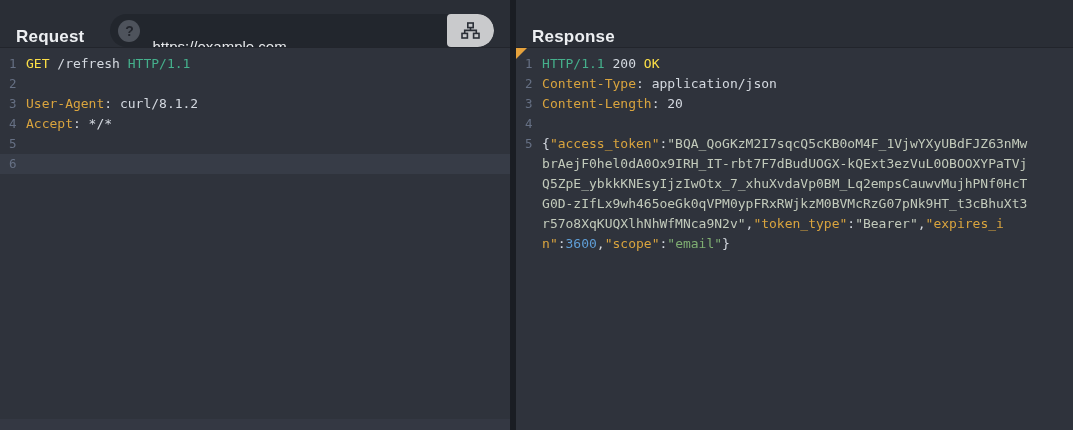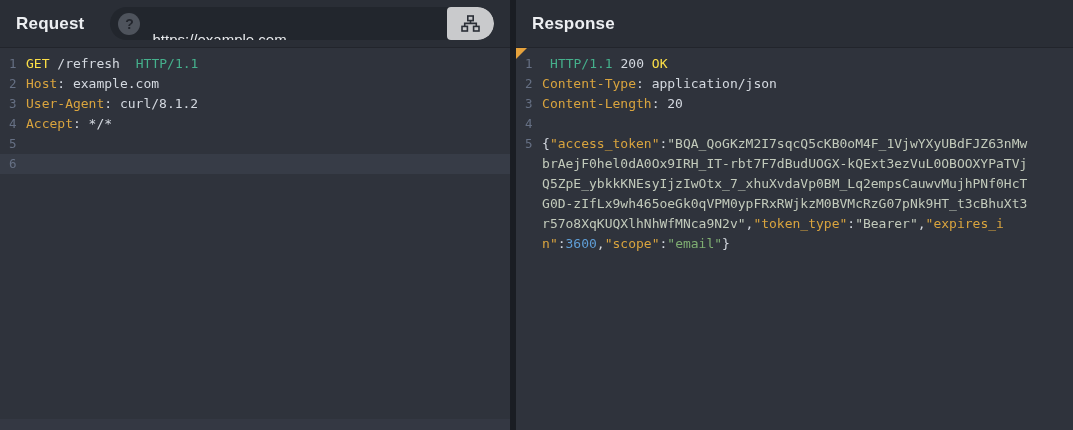--- a/index.html
+++ b/index.html
@@ -4,21 +4,21 @@
 <style>
   * { margin:0; padding:0; box-sizing:border-box; }
   html,body { width:1073px; height:430px; overflow:hidden; }
   body { background:#2f333c; font-family:"Liberation Sans", sans-serif; }
   .app { display:flex; width:1073px; height:430px; }
   .divider { width:6px; background:#1a1d23; flex-shrink:0; }
   .panel { display:flex; flex-direction:column; overflow:hidden; }
   .panel-request { width:533px; }
   .panel-response { width:582px; }
   .panel-header {
-    height:48px; flex-shrink:0; display:flex; align-items:center;
+    height:48px; flex-shrink:0; display:flex; align-items:flex-end;
     background:#2a2e36; border-bottom:1px solid #22252c; padding:0 16px;
   }
   .panel-title { font-size:17px; font-weight:bold; color:#edeff2; letter-spacing:.2px; }
   .url-bar {
     flex:1; height:33px; margin-left:26px; background:#22262d;
     border-radius:17px; display:flex; align-items:center; overflow:hidden;
   }
   .help-badge {
     width:22px; height:22px; border-radius:50%; background:#4e535c;
     color:#23262d; font-size:14px; font-weight:bold; display:flex;
@@ -41,21 +41,21 @@
     overflow:hidden; cursor:text;
   }
   .line { display:flex; line-height:20px; font-family:"DejaVu Sans Mono", monospace; font-size:13px; }
   .line.active { background:#373c47; }
   .ln {
     width:26px; padding-left:9px; flex-shrink:0; color:#667084;
     user-select:none; font-size:12.5px;
   }
   .code { white-space:pre-wrap; word-break:break-all; color:#d4d9e0; max-width:62ch; }
   .tk-kw  { color:#fde047; }
-  .tk-ver { color:#45b08c;margin-left:8px; }
+  .tk-ver { color:#45b08c; }
   .tk-key { color:#d9a43e; }
   .tk-def { color:#d4d9e0; }
   .tk-str { color:#c2cabb; }
   .tk-strg{ color:#7fae72; }
   .tk-num { color:#5f9ed6; }
   .corner-marker {
     position:absolute; top:0; left:0; width:0; height:0;
     border-top:11px solid #e6a23c; border-right:11px solid transparent;
   }
   .hscroll { height:11px; background:#343843; flex-shrink:0; }
@@ -85,21 +85,20 @@
         </button>
       </div>
     </div>
     <div class="editor">
       <div class="line">
         <span class="ln">1</span>
         <span class="code"><span class="tk-kw">GET</span><span class="tk-def"> /refresh </span><span class="tk-ver">HTTP/1.1</span></span>
       </div>
       <div class="line">
         <span class="ln">2</span>
-        <span class="code"><span class="tk-key">Host</span><span class="tk-def">: example.com</span></span>
       </div>
       <div class="line">
         <span class="ln">3</span>
         <span class="code"><span class="tk-key">User-Agent</span><span class="tk-def">: curl/8.1.2</span></span>
       </div>
       <div class="line">
         <span class="ln">4</span>
         <span class="code"><span class="tk-key">Accept</span><span class="tk-def">: */*</span></span>
       </div>
       <div class="line">

